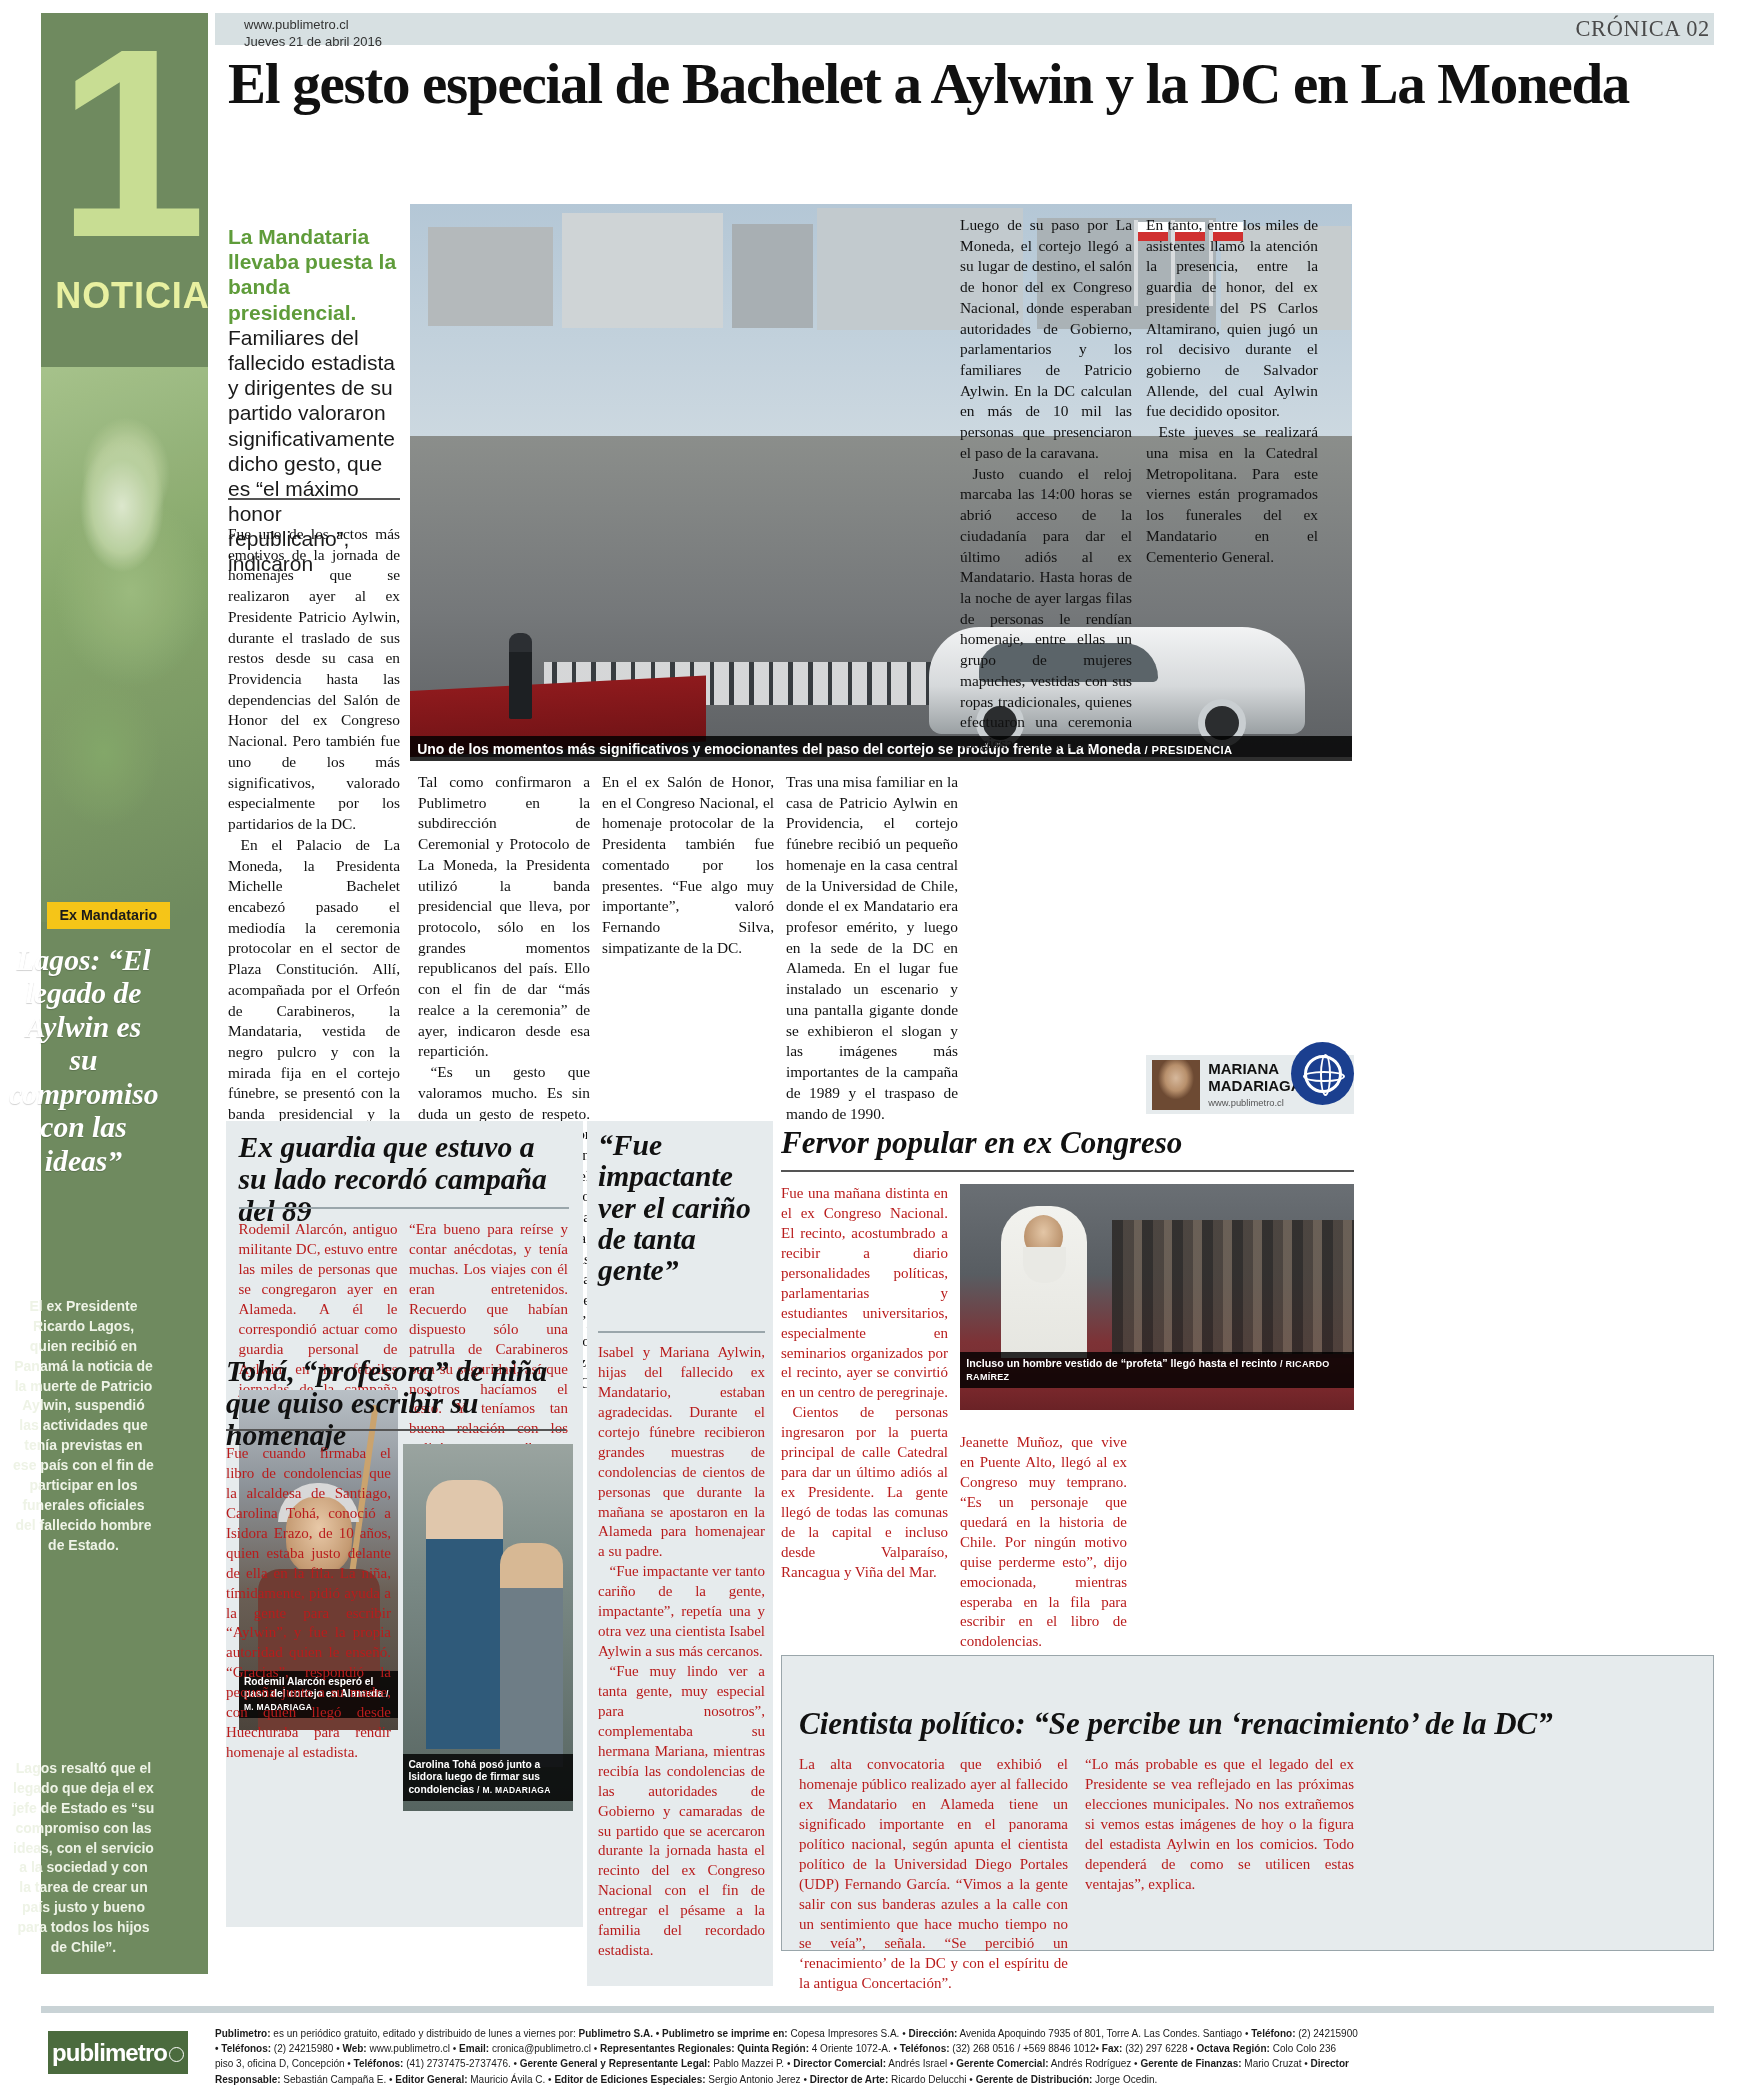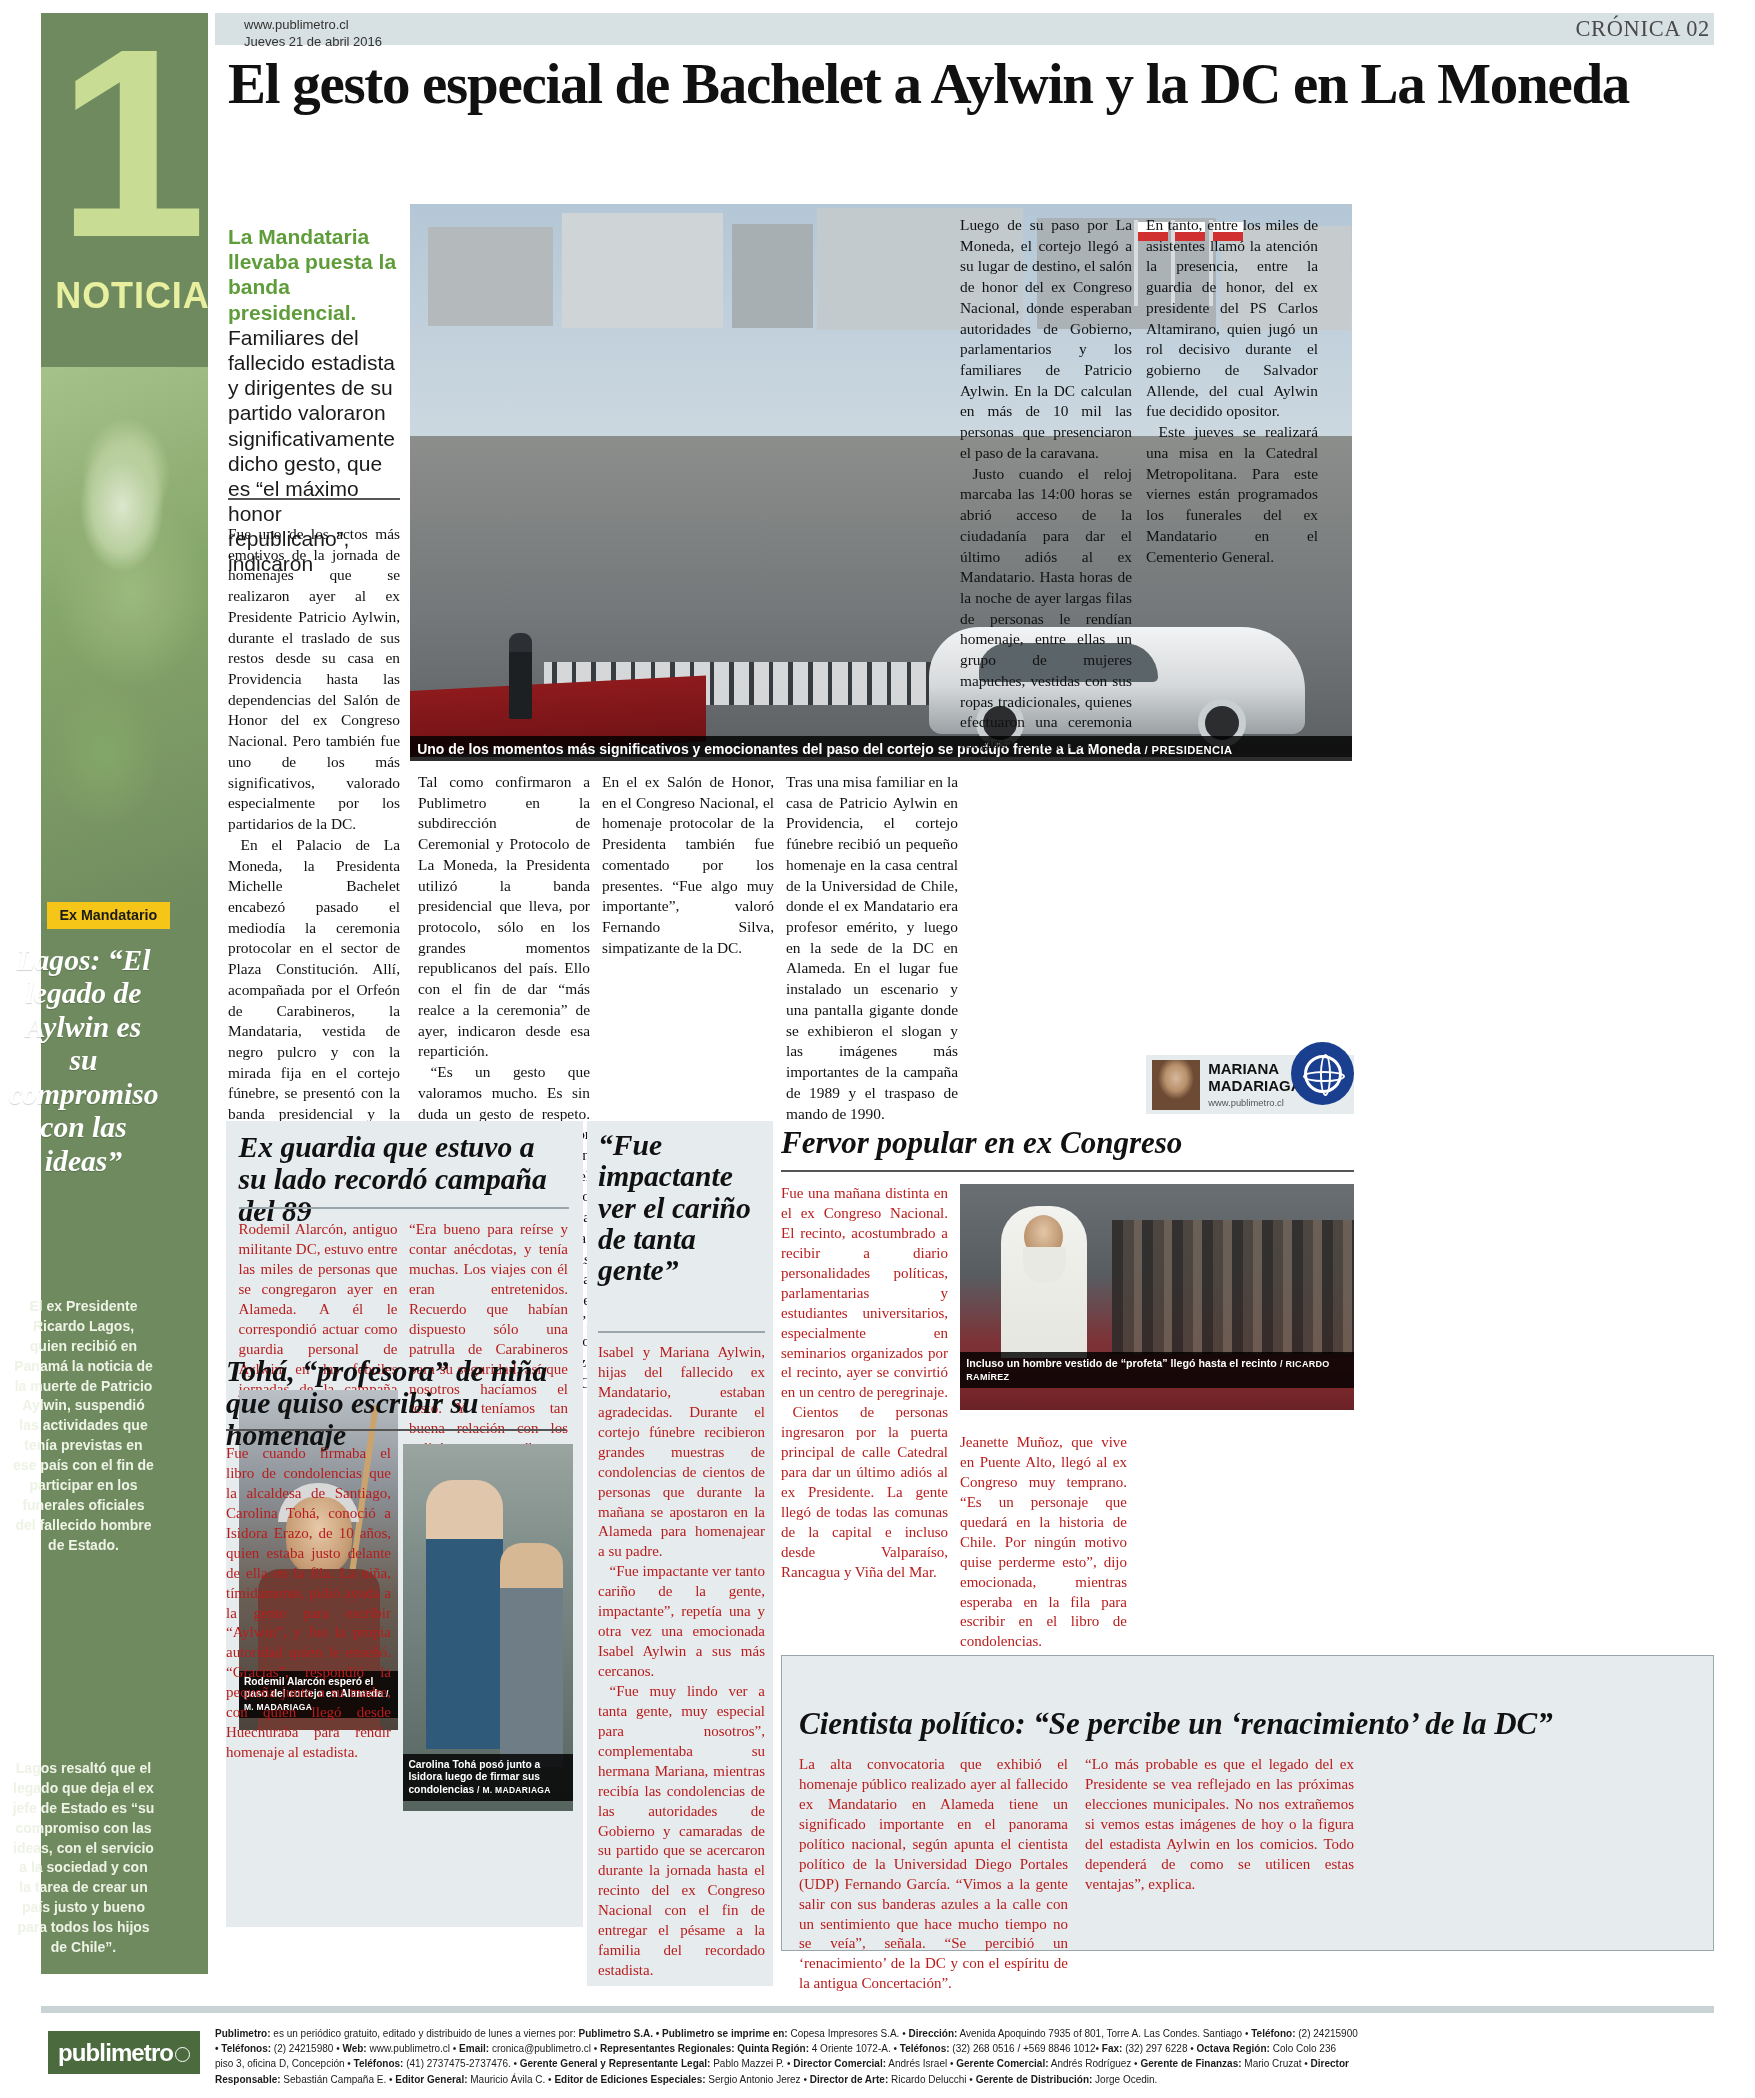--- a/index.html
+++ b/index.html
@@ -294,21 +294,21 @@
   }
   .a6-head { position:absolute; left:799px; top:1675px; width:896px;
     font-family:"Liberation Serif",serif; font-weight:bold; font-style:italic;
     font-size:31px; line-height:1.1; color:#111;margin-top:32px; }
   .a6-c1 { position:absolute; left:799px; top:1755px; width:269px; }
   .a6-c2 { position:absolute; left:1085px; top:1755px; width:269px; }
 
   
   .footer-rule { position:absolute; left:41px; top:2006px; width:1673px; height:7.2px; background:#c9d3d6; }
   .footer-logo {
-    position:absolute; left:48px; top:2031px; width:152px; height:43px;
+    position:absolute; left:48px; top:2031px; width:140px; height:43px;
     background:#4b6b3e; display:flex; align-items:center; justify-content:center;
   }
   .footer-logo span { color:#fff; font-weight:bold; font-size:24px; letter-spacing:-0.9px; }
   .footer-logo .glb {
     display:inline-block; width:15px; height:15px; border-radius:50%;
     border:1.8px solid #fff; margin-left:1.8px; position:relative; top:1.8px;
   }
   .footer-text {
     position:absolute; left:215px; top:2026px; width:1497px;
     font-size:10px; line-height: 1.52; color:#1a1a1a;
@@ -442,21 +442,21 @@
   <div class="a3-cap">
     <span>Carolina Tohá posó junto a Isidora luego de firmar sus condolencias</span>
     <span class="credit">/ M. MADARIAGA</span>
   </div>
 
   <div class="sec-box a4"></div>
   <div class="a4-head">“Fue impactante ver el cariño de tanta gente”</div>
   <div class="a4-rule"></div>
   <div class="sec-text a4-c1">
     <p class="first">Isabel y Mariana Aylwin, hijas del fallecido ex Mandatario, estaban agradecidas. Durante el cortejo fúnebre recibieron grandes muestras de condolencias de cientos de personas que durante la mañana se apostaron en la Alameda para homenajear a su padre.</p>
-    <p>“Fue impactante ver tanto cariño de la gente, impactante”, repetía una y otra vez una emocionada Isabel Aylwin a sus más cercanos.</p>
+    <p>“Fue impactante ver tanto cariño de la gente, impactante”, repetía una y otra vez una cientista Isabel Aylwin a sus más cercanos.</p>
     <p>“Fue muy lindo ver a tanta gente, muy especial para nosotros”, complementaba su hermana Mariana, mientras recibía las condolencias de las autoridades de Gobierno y camaradas de su partido que se acercaron durante la jornada hasta el recinto del ex Congreso Nacional con el fin de entregar el pésame a la familia del recordado estadista.</p>
   </div>
 
   <div class="a5-head">Fervor popular en ex Congreso</div>
   <div class="a5-rule"></div>
   <div class="sec-text a5-c1">
     <p class="first">Fue una mañana distinta en el ex Congreso Nacional. El recinto, acostumbrado a recibir a diario personalidades políticas, parlamentarias y estudiantes universitarios, especialmente en seminarios organizados por el recinto, ayer se convirtió en un centro de peregrinaje.</p>
     <p>Cientos de personas ingresaron por la puerta principal de calle Catedral para dar un último adiós al ex Presidente. La gente llegó de todas las comunas de la capital e incluso desde Valparaíso, Rancagua y Viña del Mar.</p>
   </div>
   <div class="a5-photo">

